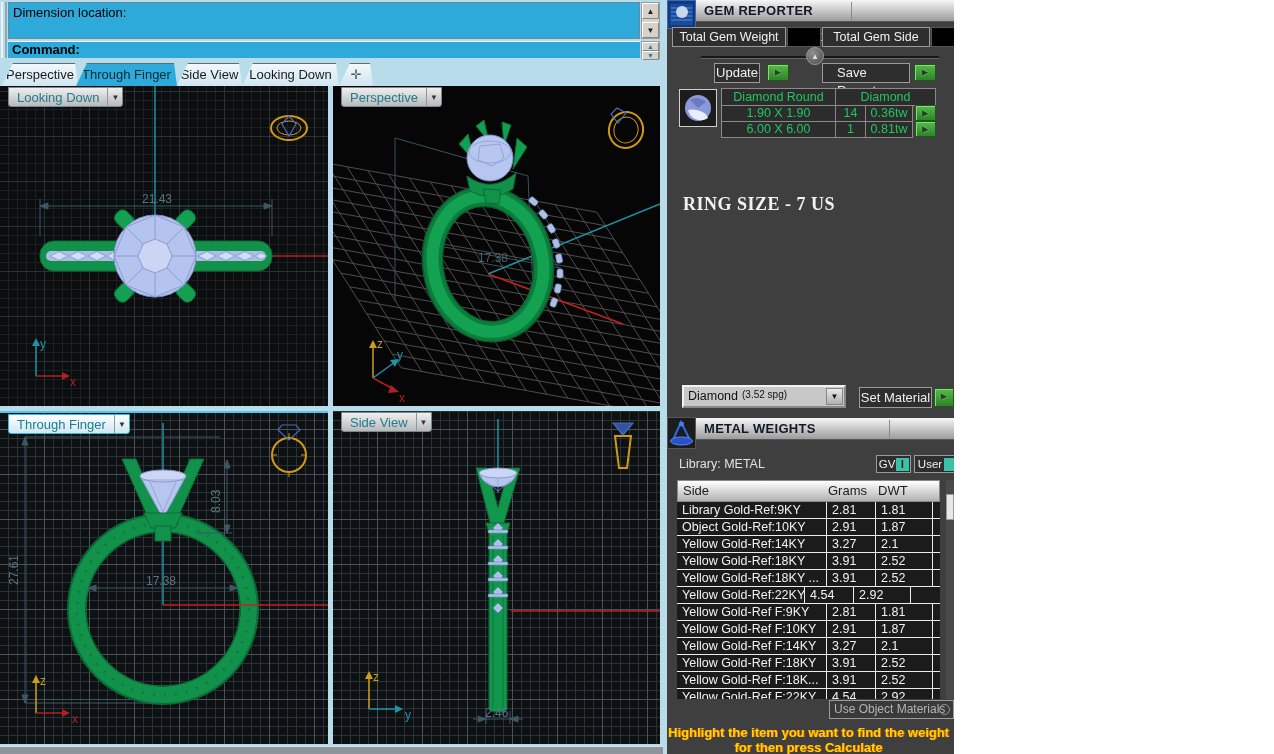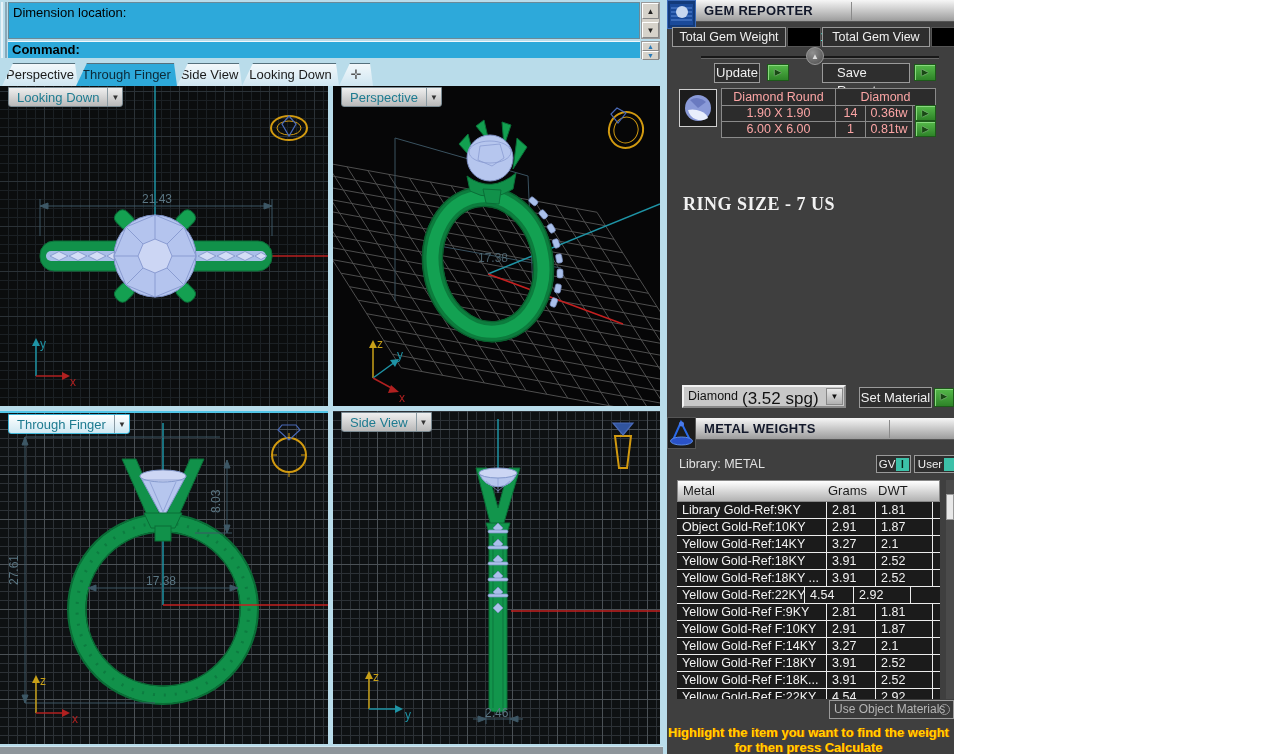--- a/index.html
+++ b/index.html
@@ -48,25 +48,25 @@
   .hdr-bar { position:absolute; left:33px; width:258px; height:22px; background:linear-gradient(#f6f6f6,#9c9c9c); border-bottom:1px solid #555; }
   .hdr-bar .t { position:absolute; left:8px; top:3px; font-size:13px; font-weight:bold; color:#12182a; letter-spacing:.3px; }
   .hdr-bar .sep { position:absolute; top:2px; width:1px; height:18px; background:#8a8a8a; }
   .hdr-icon { position:absolute; left:4px; width:29px; }
   .lbox { position:absolute; background:#2e2e2e; border:1px solid #9a9a9a; color:#f0f0f0; font-size:12.5px; text-align:center; }
   .vbox { position:absolute; background:#000; color:#35e8d8; font-size:13px; text-align:center; border:1px solid #555;padding-left:32px; }
   .gbtn { position:absolute; width:22px; height:17px; background:linear-gradient(#55b94a,#2e8328); border:1px solid #1d5a1a; box-shadow:inset 1px 1px 0 #88d87e; font-size:9px; text-align:center; line-height:15px; }
   .gbtn::after { content:"▶"; color:#184a14; text-shadow:0 0 1px #fff; }
   .slider-line { position:absolute; left:38px; top:56px; width:238px; height:2px; background:#181818; box-shadow:0 1px 0 #666; }
   .knob { position:absolute; left:143px; top:47px; width:18px; height:18px; border-radius:50%; background:radial-gradient(circle at 35% 30%,#909090,#4a4a4a); border:1px solid #999; color:#ddd; font-size:8px; text-align:center; line-height:17px; }
-  .gem-tbl-cell { position:absolute; background:#2c2c2c; border:1px solid #8a8a8a; color:#fca5a5; font-size:12.5px; text-align:center; }
+  .gem-tbl-cell { position:absolute; background:#2c2c2c; border:1px solid #8a8a8a; color:#22c55e; font-size:12.5px; text-align:center; }
   .ring-size { position:absolute; left:20px; top:194px; font-family:"Liberation Serif",serif; font-weight:bold; font-size:18px; color:#f2f2f2; letter-spacing:.5px; }
   .combo { position:absolute; left:19px; top:385px; width:164px; height:23px; background:#c8c8c8; border:2px solid #f2f2f2; border-right-color:#888; border-bottom-color:#888; }
   .combo .val { position:absolute; left:4px; top:2px; font-size:12.5px; color:#111; }
-  .combo .spg { position:absolute; left:58px; top:2px; font-size:17px; color:#111; }
+  .combo .spg { position:absolute; left:58px; top:2px; font-size:10px; color:#111; }
   .combo .btn { position:absolute; right:1px; top:1px; width:17px; height:17px; background:linear-gradient(#e8e8e8,#b0b0b0); border:1px solid #888; font-size:8px; text-align:center; line-height:16px; color:#111; }
   .lib-row { position:absolute; left:16px; top:457px; color:#e2e2e2; font-size:12.5px; }
   .tealbox { background:#3cc0a8; color:#082018; font-size:10px; font-weight:bold; text-align:center; }
   .mt-header { position:absolute; left:14px; top:480px; width:263px; height:22px; background:linear-gradient(#ffffff,#b2b2b2); color:#1a1a1a; font-size:13px; display:flex; border:1px solid #888; }
   .mt-body { position:absolute; left:14px; top:502px; width:263px; height:197px; overflow:hidden; background:#1b1b1b; }
   .mt-row { display:flex; height:17px; border-bottom:1px solid #ececec; }
   .mt-row div { font-size:12.5px; color:#f2f2f2; line-height:16px; padding-left:5px; border-right:1px solid #ececec; overflow:hidden; white-space:nowrap; }
   .mt-scroll { position:absolute; left:283px; top:480px; width:8px; height:219px; background:#4a4a4a; }
   .mt-thumb { position:absolute; left:0; top:14px; width:8px; height:26px; background:#e8e8e8; border:1px solid #999; }
   .uom { position:absolute; left:166px; top:700px; width:125px; height:19px; background:#3a3a3a; border:1px solid #9a9a9a; color:#b4b4b4; font-size:12px; line-height:17px; padding-left:4px; }
@@ -404,21 +404,21 @@
       <circle cx="14" cy="11" r="6" fill="#c8d8f0"></circle>
     </svg>
   </div>
   <div class="hdr-bar" style="top:0;">
     <span class="t">GEM REPORTER</span>
     <span class="sep" style="left:155px;"></span>
   </div>
 
   <div class="lbox" style="left:9px; top:27px; width:114px; height:20px; line-height:18px;">Total Gem Weight</div>
   <div class="vbox" style="left:124px; top:27px; width:32px; height:20px; line-height:18px;">1.17</div>
-  <div class="lbox" style="left:159px; top:27px; width:108px; height:20px; line-height:18px;">Total Gem View</div>
+  <div class="lbox" style="left:159px; top:27px; width:108px; height:20px; line-height:18px;">Total Gem Side</div>
   <div class="vbox" style="left:268px; top:27px; width:23px; height:20px; line-height:18px; border-right:none;">15</div>
 
   <div class="slider-line"></div>
   <div class="knob">▲</div>
 
   <div class="lbox" style="left:51px; top:63px; width:46px; height:20px; line-height:18px; font-size:13px;">Update</div>
   <div class="gbtn" style="left:104px; top:64px;"></div>
   <div class="lbox" style="left:159px; top:63px; width:88px; height:20px; line-height:18px; font-size:13px; text-align:left; padding-left:14px;">Save Report</div>
   <div class="gbtn" style="left:251px; top:64px;"></div>
 
@@ -468,21 +468,21 @@
   <div class="lbox" style="left:213px; top:455px; width:35px; height:18px; display:flex; align-items:center; padding:1px;">
     <span style="flex:1; font-size:11.5px;">GV</span>
     <span class="tealbox" style="width:13px; height:13px; line-height:13px;">I</span>
   </div>
   <div class="lbox" style="left:251px; top:455px; width:44px; height:18px; display:flex; align-items:center; padding:1px;">
     <span style="flex:1; font-size:11.5px;">User</span>
     <span class="tealbox" style="width:12px; height:13px;"></span>
   </div>
 
   <div class="mt-header">
-    <div style="width:150px; padding-left:5px; line-height:20px;">Metal</div>
+    <div style="width:150px; padding-left:5px; line-height:20px;">Side</div>
     <div style="width:50px; line-height:20px;">Grams</div>
     <div style="width:50px; line-height:20px;">DWT</div>
   </div>
   <div class="mt-body">
 
       <div class="mt-row">
         <div style="width:150px;">Library Gold-Ref:9KY</div>
         <div style="width:49px;">2.81</div>
         <div style="width:57px;">1.81</div>
         <div style="flex:1; border-right:none;"></div>

